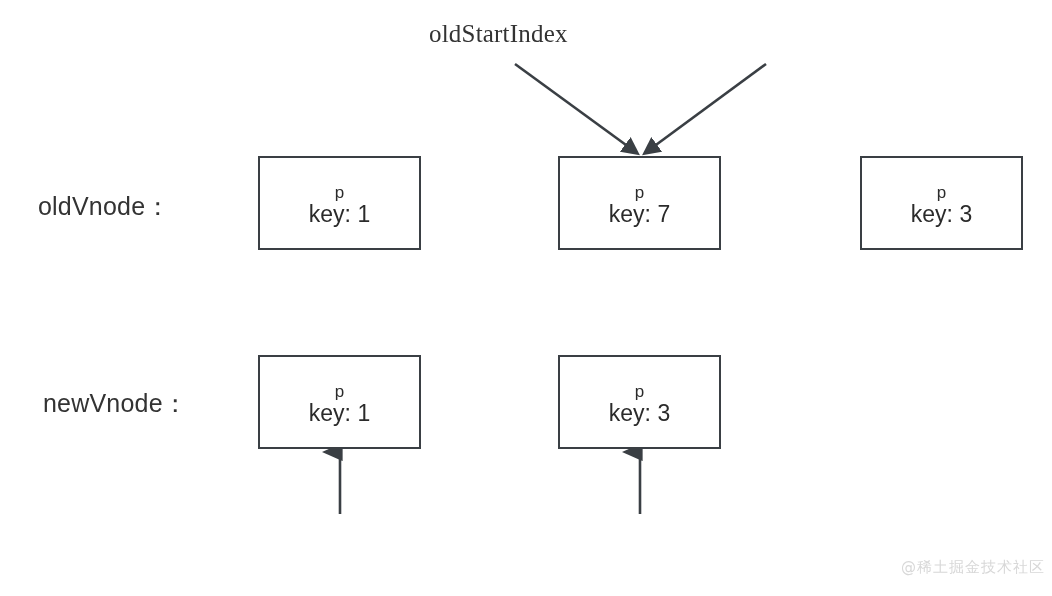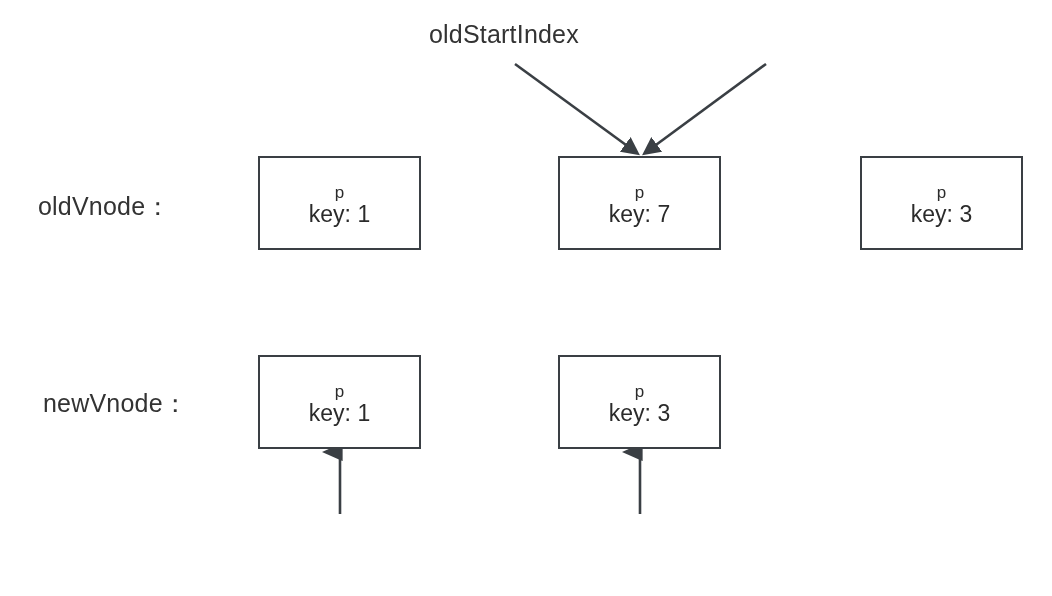--- a/index.html
+++ b/index.html
@@ -90,21 +90,21 @@
 
     <line x1="515" y1="64" x2="637" y2="153" stroke="#3a3f44" stroke-width="2.6" marker-end="url(#head-diag-l)"></line>
 
     <line x1="766" y1="64" x2="645" y2="153" stroke="#3a3f44" stroke-width="2.6" marker-end="url(#head-diag-r)"></line>
 
     <line x1="340" y1="514" x2="340" y2="452" stroke="#3a3f44" stroke-width="2.6" marker-end="url(#head-up-a)"></line>
 
     <line x1="640" y1="514" x2="640" y2="452" stroke="#3a3f44" stroke-width="2.6" marker-end="url(#head-up-b)"></line>
   </svg>
 
-  <div class="ptr-label" style="left:429px; top:20px;">oldStartIndex</div>
+  <div class="ptr-label" style="left:429px; top:20px;font-family:Liberation Serif, serif;">oldStartIndex</div>
 
 
   <div class="row-label" style="left:38px; top:190px;">oldVnode：</div>
 
   <div class="vnode-box" style="left:258px; top:156px; width:163px; height:94px;">
     <div class="vnode-tag">p</div>
     <div class="vnode-key">key: 1</div>
   </div>
 
   <div class="vnode-box" style="left:558px; top:156px; width:163px; height:94px;">
@@ -124,14 +124,15 @@
     <div class="vnode-key">key: 1</div>
   </div>
 
   <div class="vnode-box" style="left:558px; top:355px; width:163px; height:94px;">
     <div class="vnode-tag">p</div>
     <div class="vnode-key">key: 3</div>
   </div>
 
 
 
+  <div class="watermark" style="left:901px; top:558px;">@稀土掘金技术社区</div>
 
 </div>
 
 </body></html>

